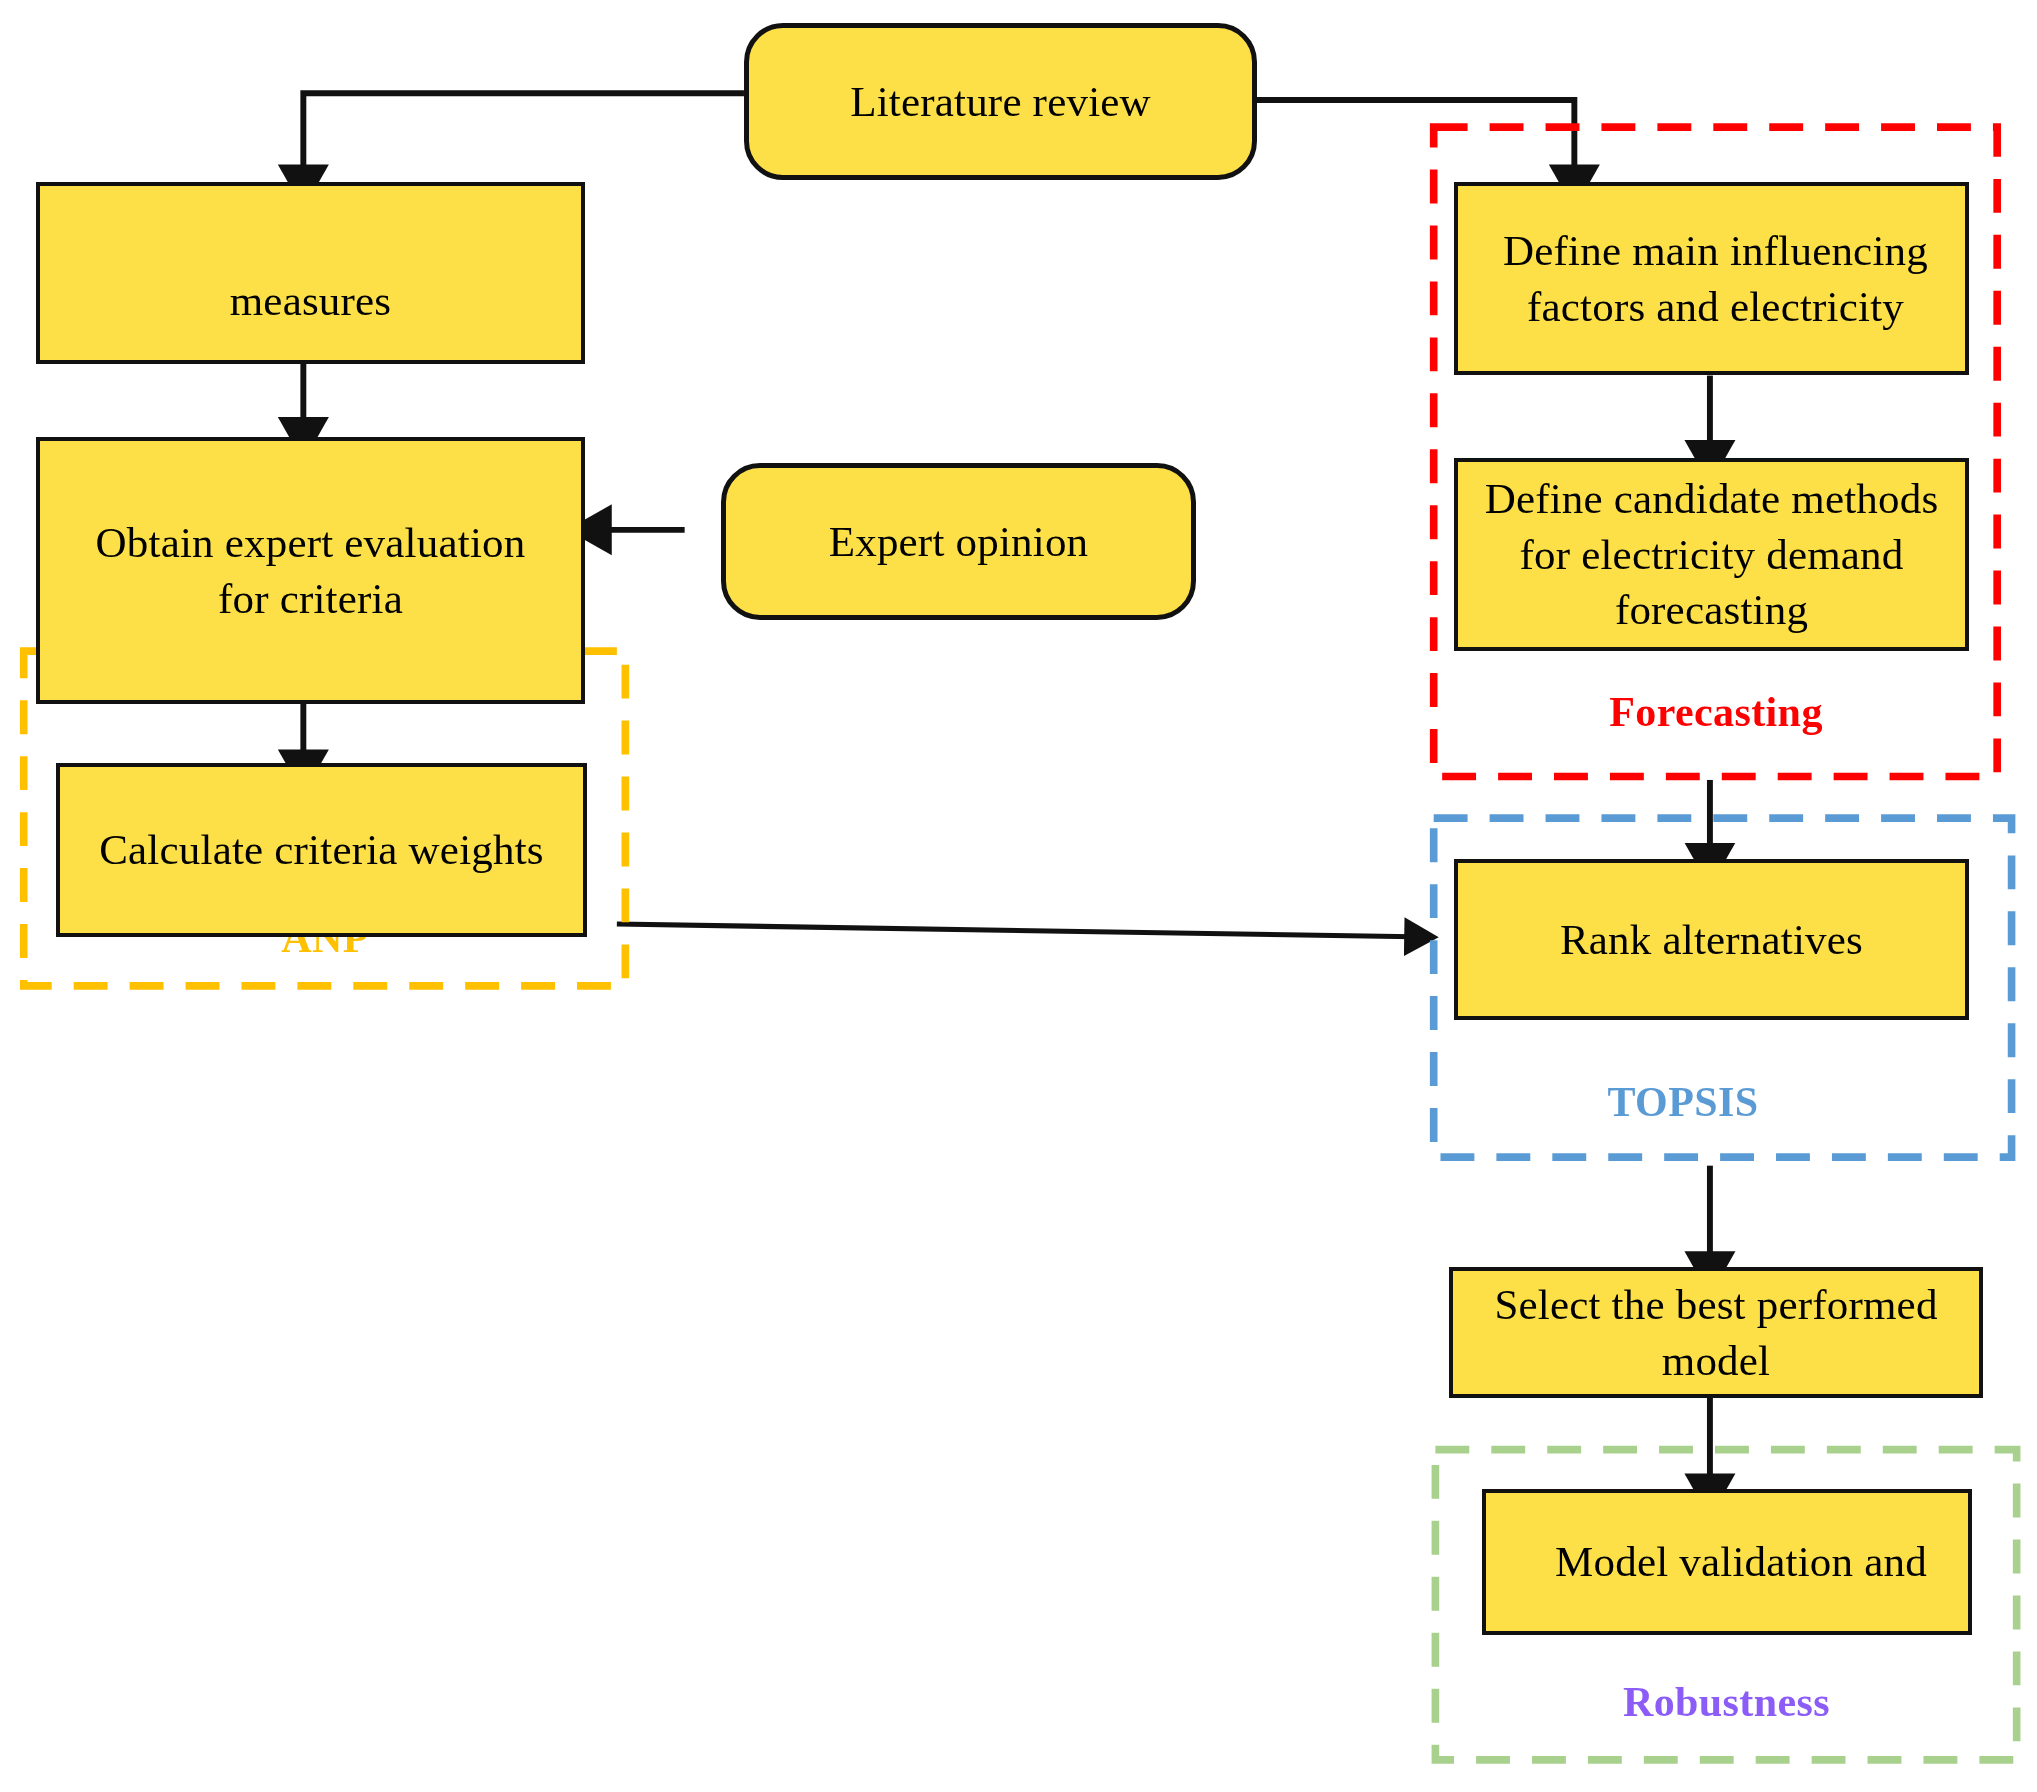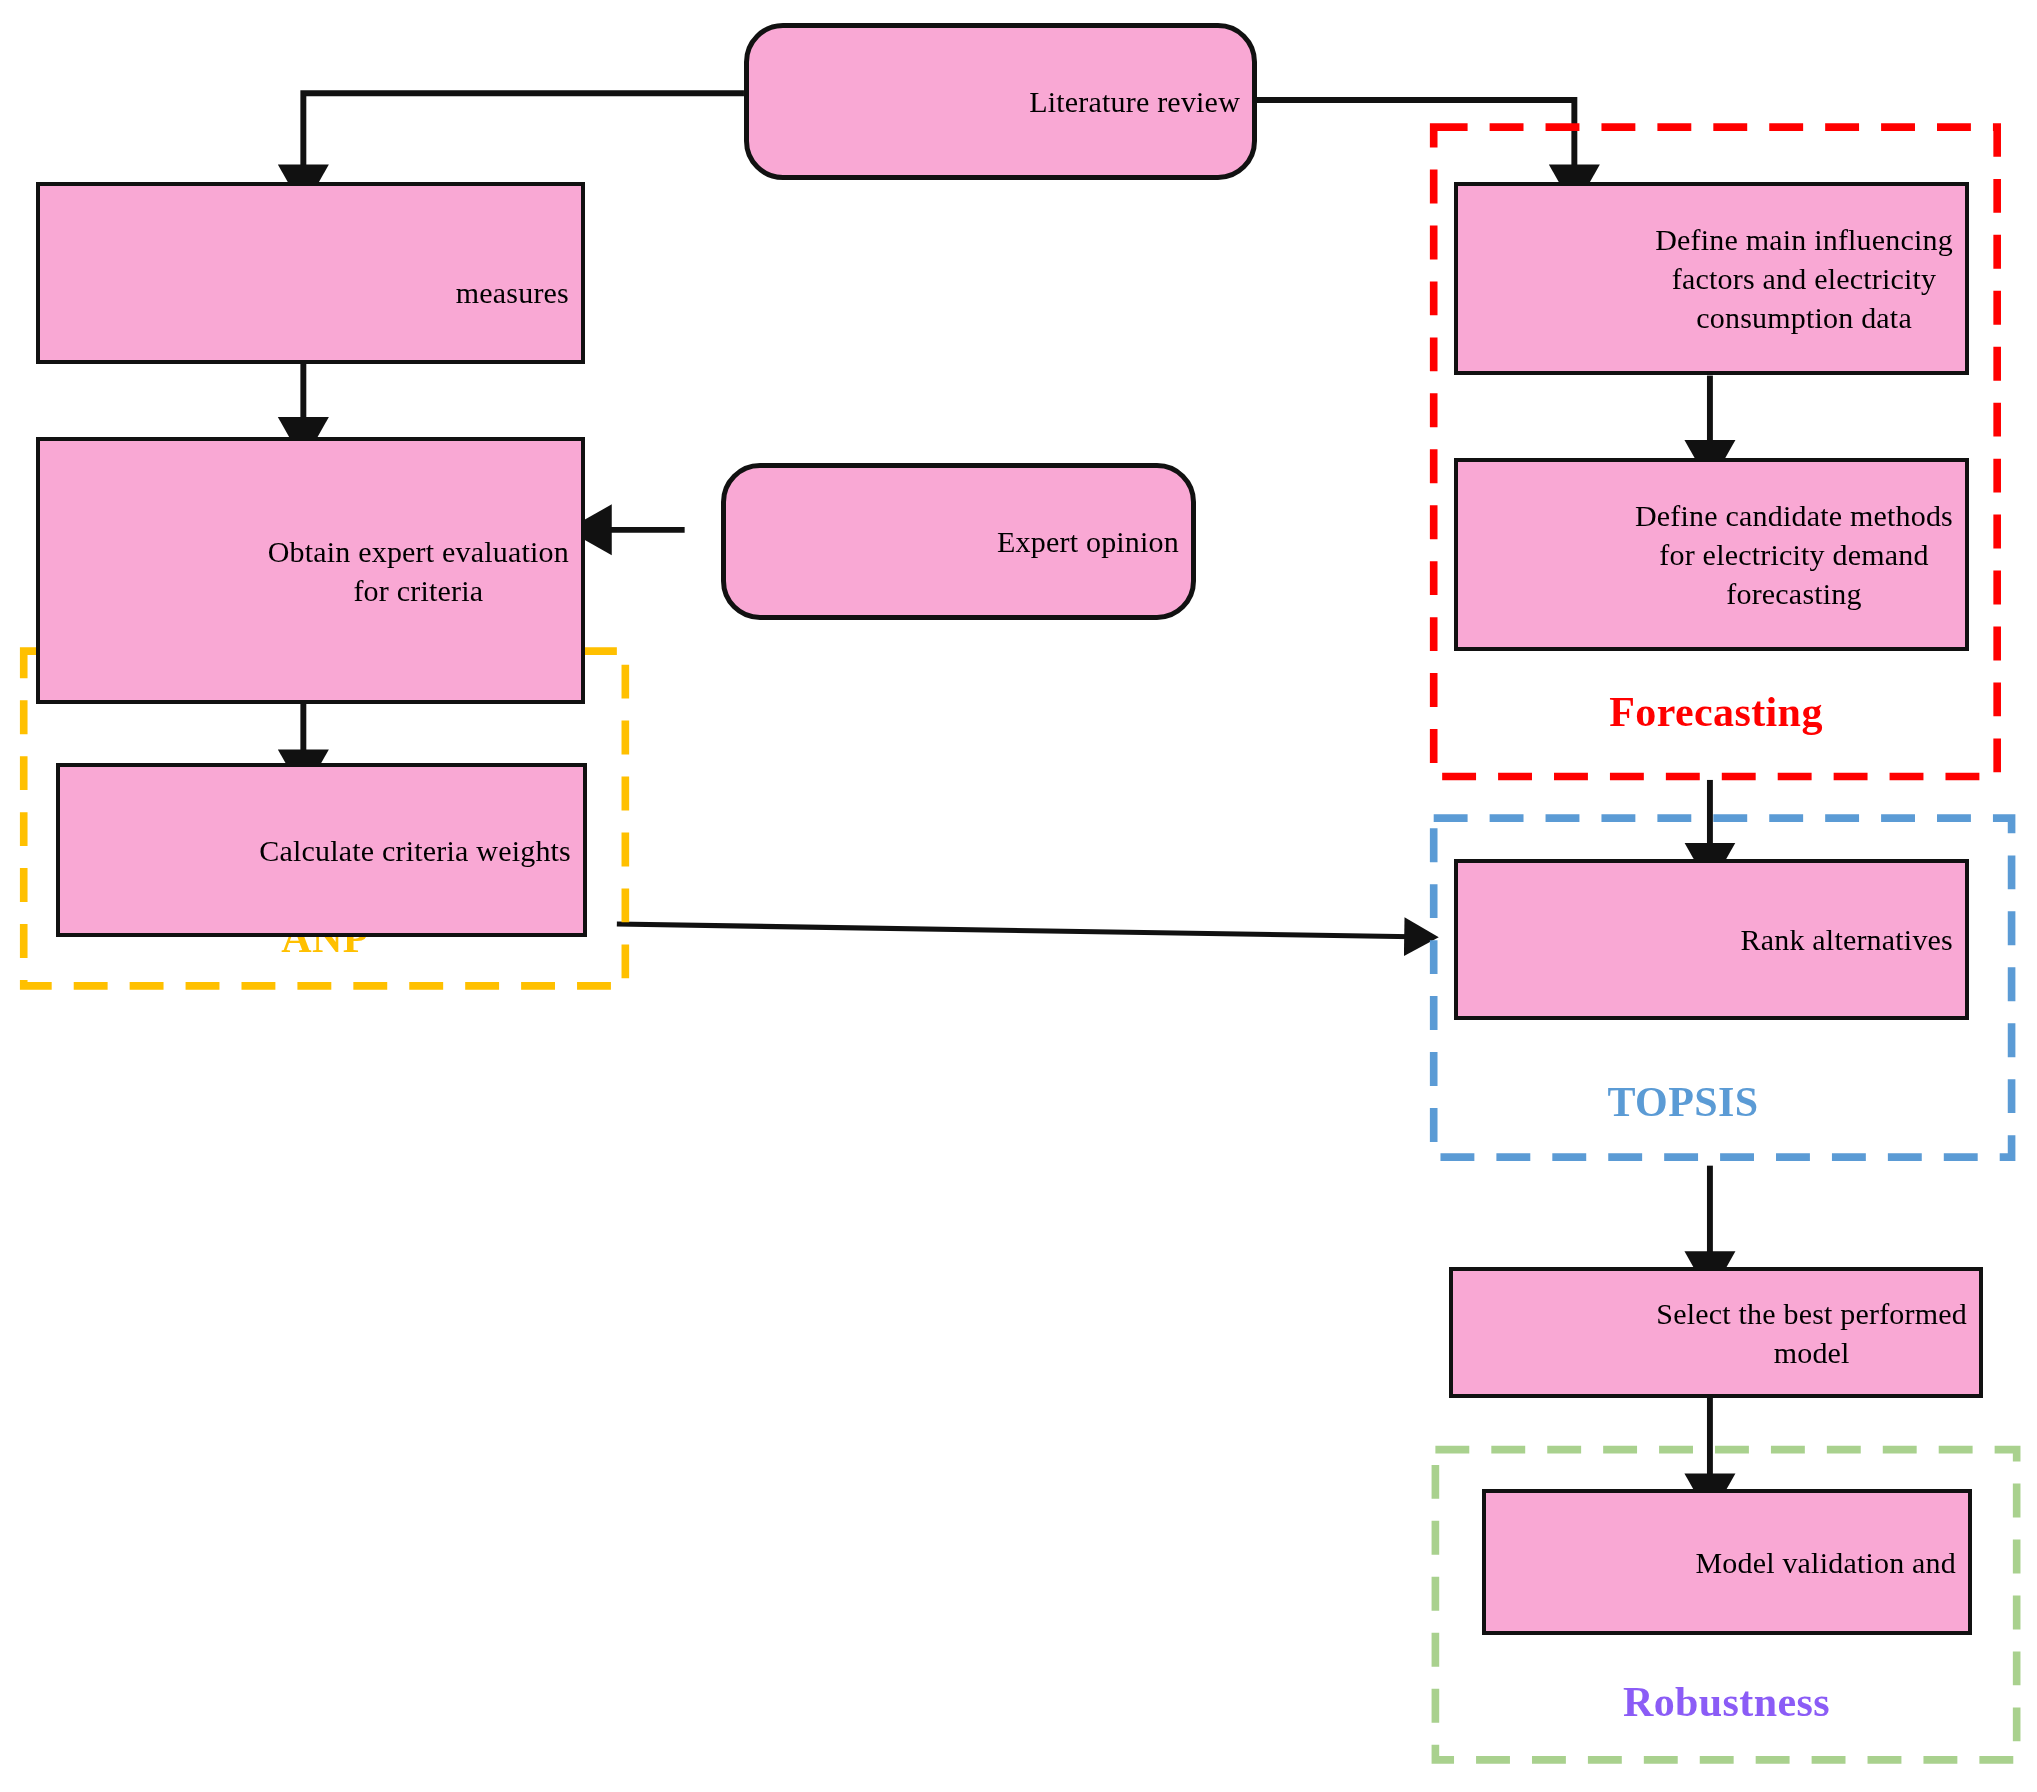--- a/index.html
+++ b/index.html
@@ -19,29 +19,29 @@
     position: absolute;
     top: 0;
     left: 0;
     width: 2037px;
     height: 1793px;
   }
   
   .node {
     position: absolute;
     box-sizing: border-box;
-    background: #f9a8d4;
+    background: #fde047;
     border: 4.2px solid #111111;
     display: flex;
     align-items: center;
-    justify-content: flex-end;
+    justify-content: center;
     text-align: center;
     color: #000000;
     font-family: "Liberation Serif", "DejaVu Serif", serif;
-    font-size: 30px;
+    font-size: 43px;
     line-height: 1.30;
     letter-spacing: 0.2px;
     z-index: 3;
   }
   .node.rounded {
     border-radius: 39px;
     border-width: 5.1px;
   }
   .node .txt { display: block; padding: 0 12px; }
   .group-label {
@@ -143,21 +143,20 @@
   </div>
 
   <div class="node" style="left:56px; top:763px; width:531px; height:174px;">
     <span class="txt">Calculate criteria weights</span>
   </div>
 
   <div class="node" style="left:1454px; top:182px; width:515px; height:193px;padding-left:8px;">
     <span class="txt">
       <span>Define main influencing</span><br>
       <span>factors and electricity</span><br>
-      <span>consumption data</span>
     </span>
   </div>
 
   <div class="node" style="left:1454px; top:458px; width:515px; height:193px;">
     <span class="txt">
       <span>Define candidate methods</span><br>
       <span>for electricity demand</span><br>
       <span>forecasting</span>
     </span>
   </div>

